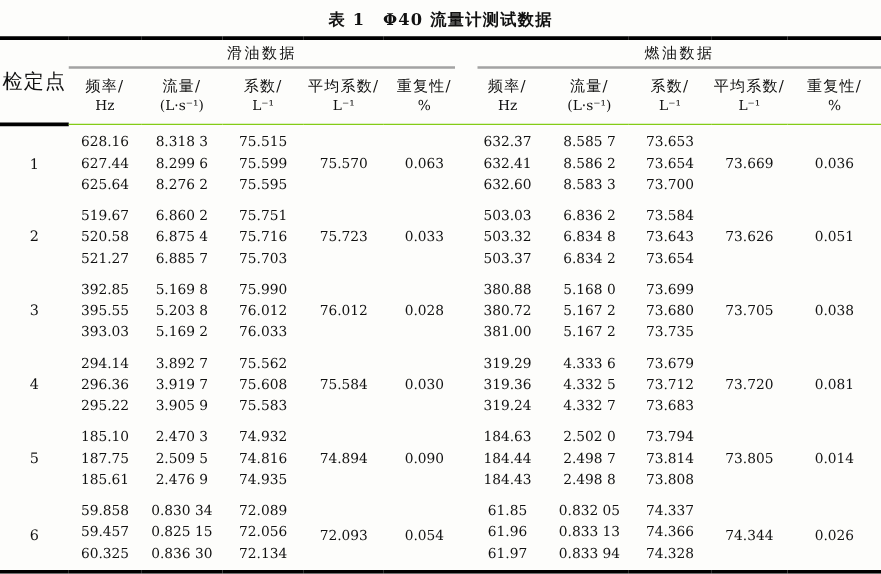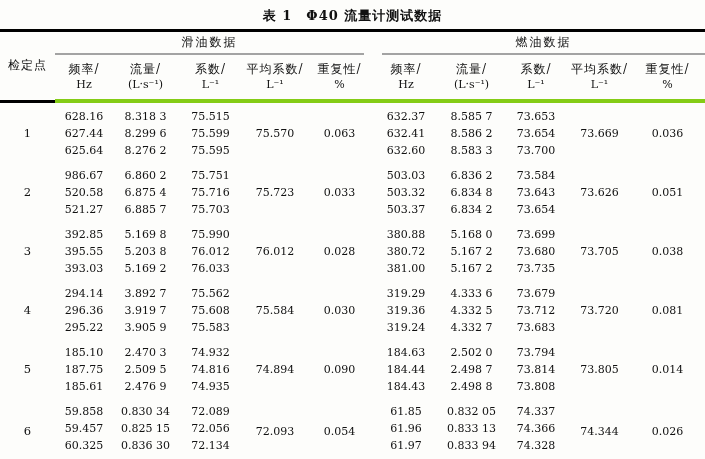--- a/index.html
+++ b/index.html
@@ -25,41 +25,41 @@
     width: 705px;
     table-layout: fixed;
     border-collapse: collapse;
     border-top: 3px solid #000;
     border-bottom: 3px solid #000;
   }
 
   
   th { font-weight: normal; }
   th.corner {
-    font-size: 12px;
+    font-size: 16px;
     letter-spacing: 1px;
     text-align: center;
     vertical-align: middle;
     border-bottom: 3px solid #000;
     margin-top: 29px;
   }
   tr.group-row th { padding: 0; }
   .group-line {
     height: 23px;
     line-height: 21px;
     text-align: center;
     font-size: 12px;
     letter-spacing: 2px;
     border-bottom: 2px solid #a3a3a3;
   }
   .group-line.gap-right { margin-right: 8px; }
   .group-line.gap-left  { margin-left: 10px; }
 
   tr.sub-header th {
-    border-bottom: 4px solid #84cc16;
+    border-bottom: 1px solid #84cc16;
     vertical-align: middle;
     padding: 6px 0 7px 0;
     text-align: center;
   }
   .hline1 { font-size: 12px; letter-spacing: 1px; line-height: 16px; }
   .hline2 { font-size: 11px; line-height: 15px; }
 
   
   td {
     text-align: center;
@@ -176,21 +176,21 @@
           <td>8.276 2</td>
           <td>75.595</td>
           <td>632.60</td>
           <td>8.583 3</td>
           <td>73.700</td>
         </tr>
       </tbody>
       <tbody class="row-group">
         <tr>
           <td rowspan="3" class="point-cell">2</td>
-          <td>986.67</td>
+          <td>519.67</td>
           <td>6.860 2</td>
           <td>75.751</td>
           <td rowspan="3">75.723</td>
           <td rowspan="3">0.033</td>
           <td>503.03</td>
           <td>6.836 2</td>
           <td>73.584</td>
           <td rowspan="3">73.626</td>
           <td rowspan="3">0.051</td>
         </tr>

